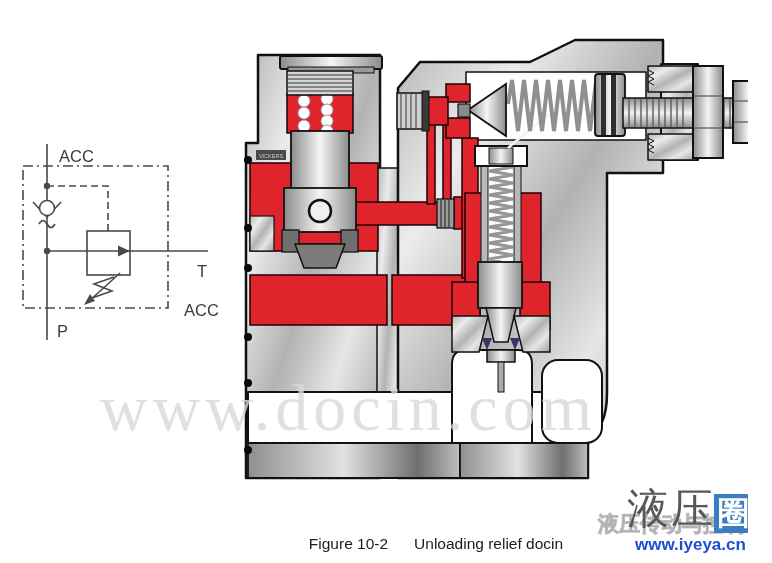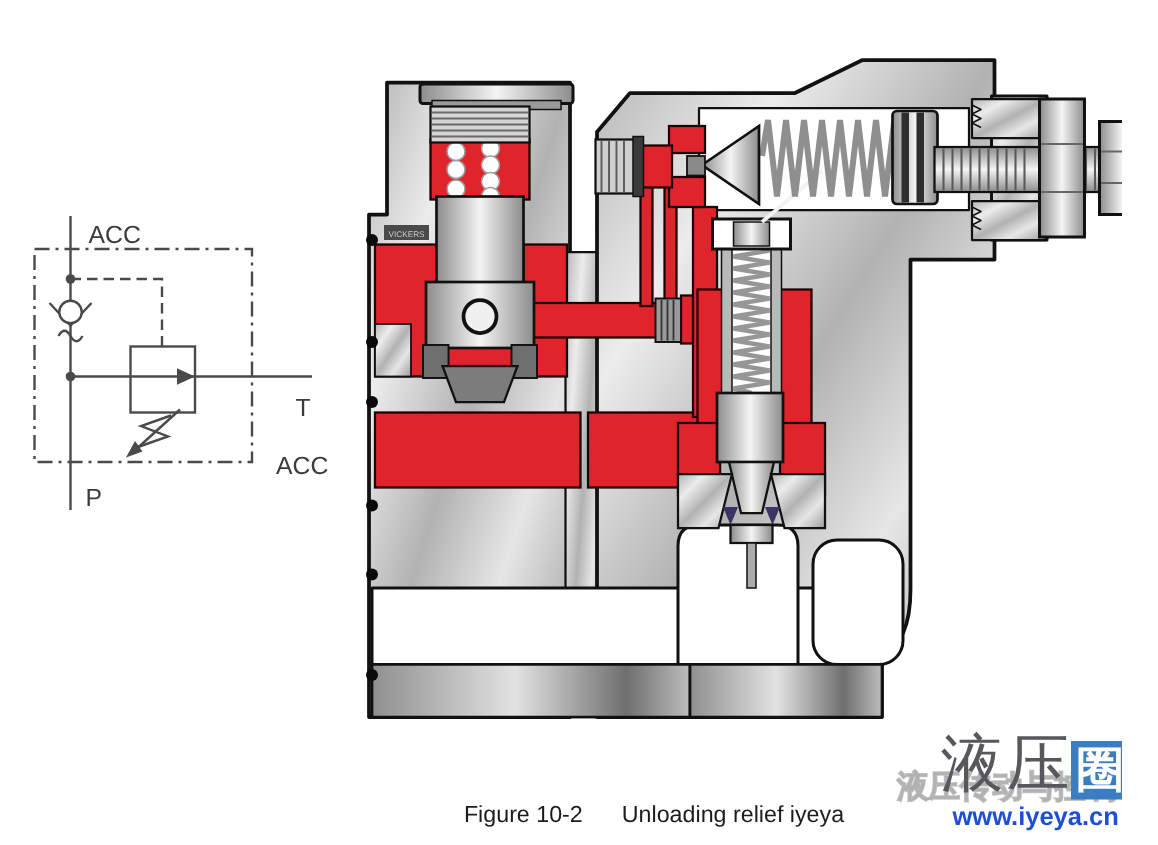--- a/index.html
+++ b/index.html
@@ -239,24 +239,25 @@
   <g fill="#0a0a0a">
     <circle cx="248" cy="160" r="4"></circle>
         <circle cx="248" cy="228" r="4"></circle>
         <circle cx="248" cy="268" r="4"></circle>
     <circle cx="248" cy="337" r="4"></circle>
         <circle cx="248" cy="383" r="4"></circle>
         <circle cx="248" cy="450" r="4"></circle>
   </g>
 </svg>
 
+<div class="wm">www.docin.com</div>
 
 <div class="caption">
   <span class="caption-inner">
-    <span>Figure 10-2</span><span class="gap"></span><span>Unloading relief iyeya</span>
+    <span>Figure 10-2</span><span class="gap"></span><span>Unloading relief docin</span>
   </span>
 </div>
 
 <div class="logo">
   <div class="ghost">液压传动与控制</div>
   <div class="doodle"></div>
   <div class="brand">液压</div>
   <div class="badge">圈</div>
   <div class="siteurl">www.iyeya.cn</div>
 </div>

